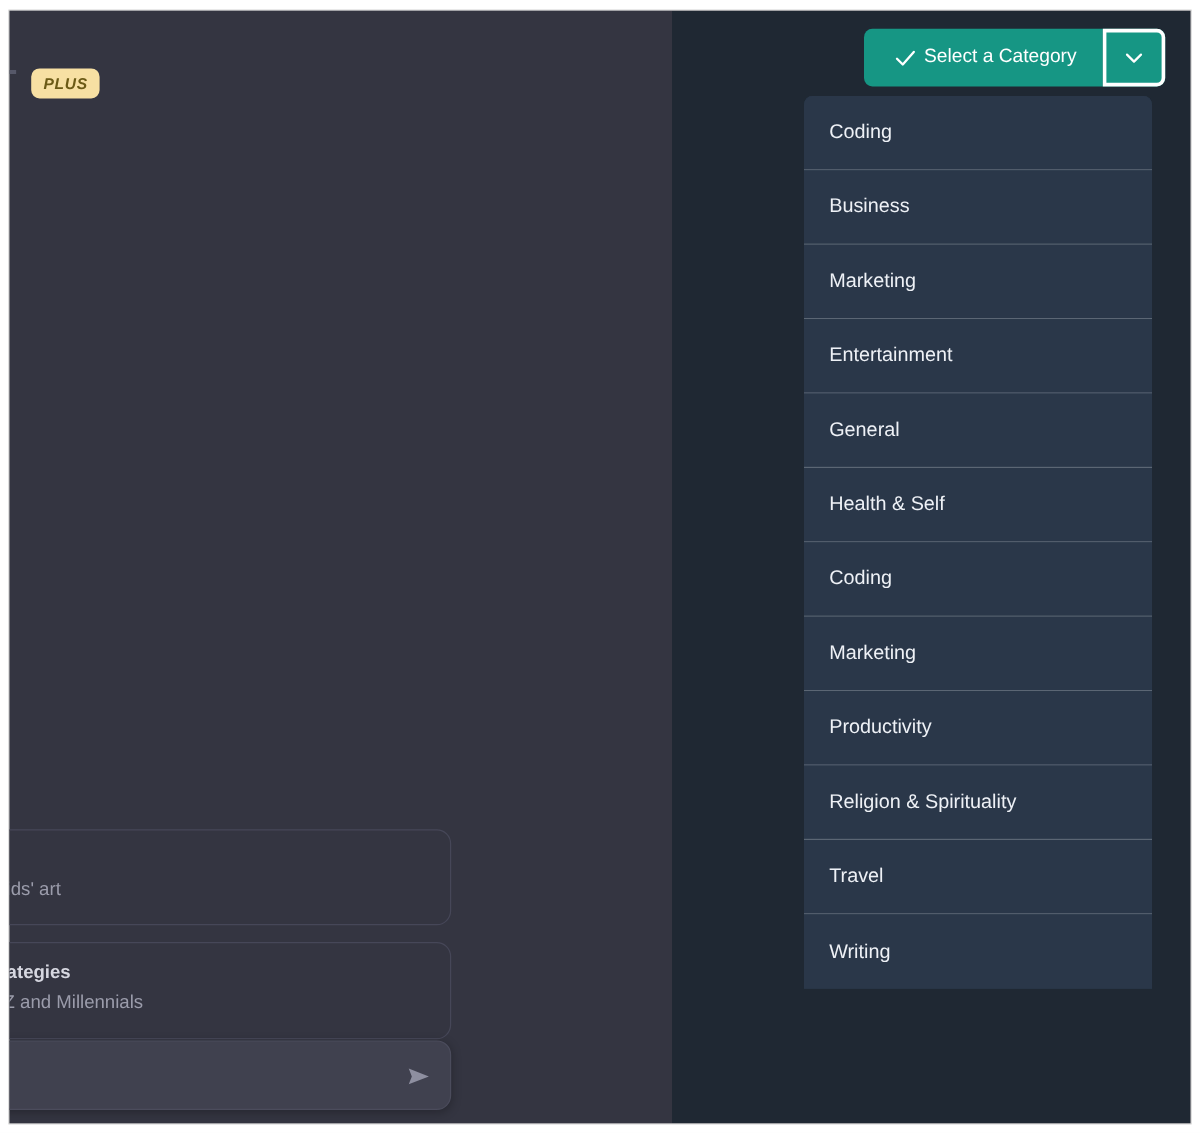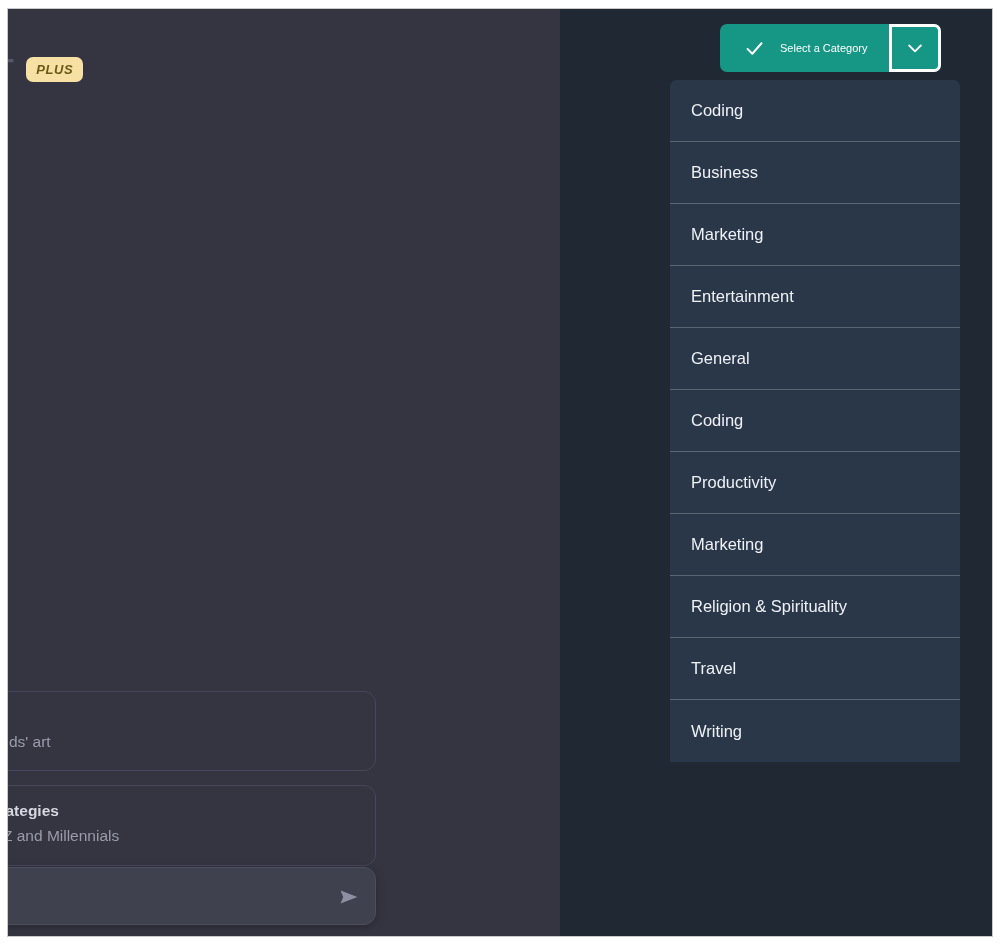--- a/index.html
+++ b/index.html
@@ -135,24 +135,24 @@
     position: absolute;
     left: 160px;
     top: 15px;
     display: flex;
     align-items: stretch;
     height: 48px;
   }
   #category-btn {
     display: flex;
     align-items: center;
-    gap: 15px;
+    gap: 5px;
     background: #169684;
     color: #ffffff;
-    font-size: 11px;
+    font-size: 16px;
     padding: 0 22px 0 24px;
     border: none;
     border-radius: 7px 0 0 7px;
     cursor: pointer;
     font-family: "Liberation Sans", sans-serif;
     white-space: nowrap;
   }
   #check-icon {
     width: 21px;
     height: 21px;
@@ -254,23 +254,24 @@
           </svg>
         </button>
       </div>
 
       <div id="category-dropdown">
         <div class="cat-item">Coding</div>
         <div class="cat-item">Business</div>
         <div class="cat-item">Marketing</div>
         <div class="cat-item">Entertainment</div>
         <div class="cat-item">General</div>
+        <div class="cat-item">Health &amp; Self</div>
         <div class="cat-item">Coding</div>
+        <div class="cat-item">Marketing</div>
         <div class="cat-item">Productivity</div>
-        <div class="cat-item">Marketing</div>
         <div class="cat-item">Religion &amp; Spirituality</div>
         <div class="cat-item">Travel</div>
         <div class="cat-item">Writing</div>
       </div>
 
     </div>
 
   </div>
 </div>
 

